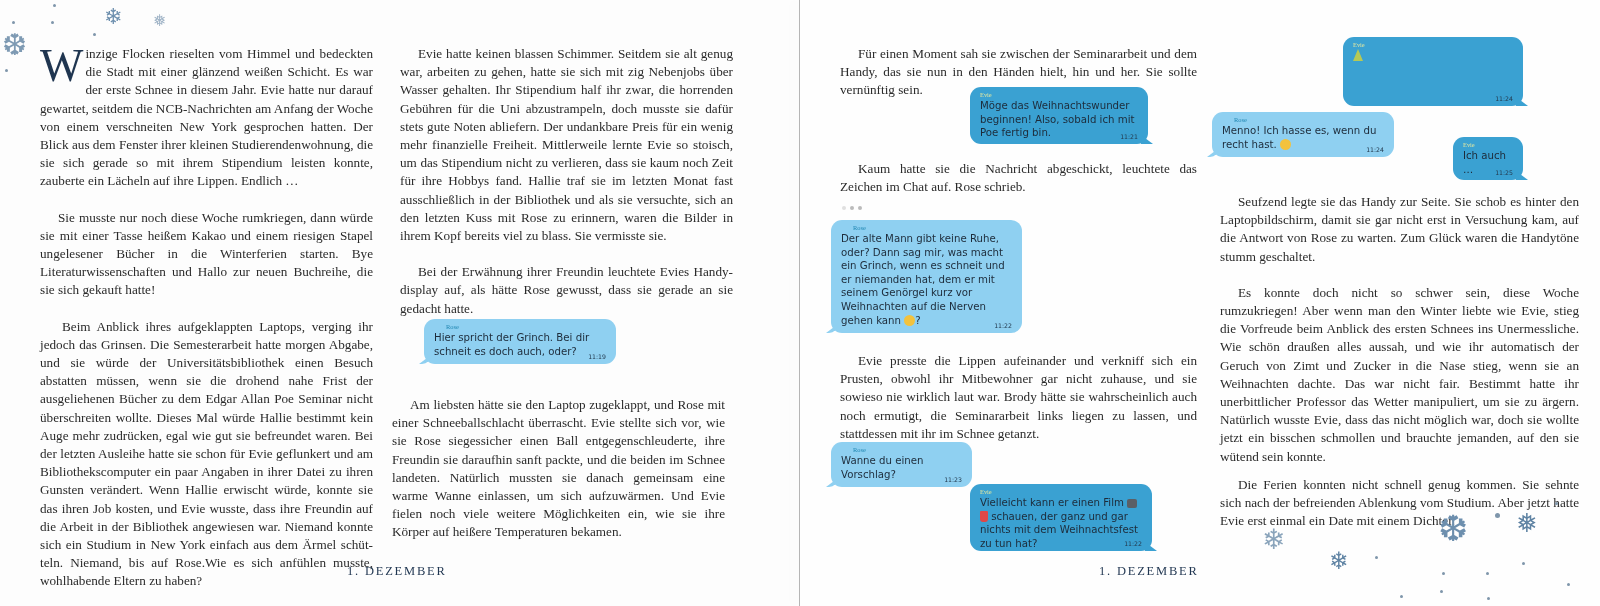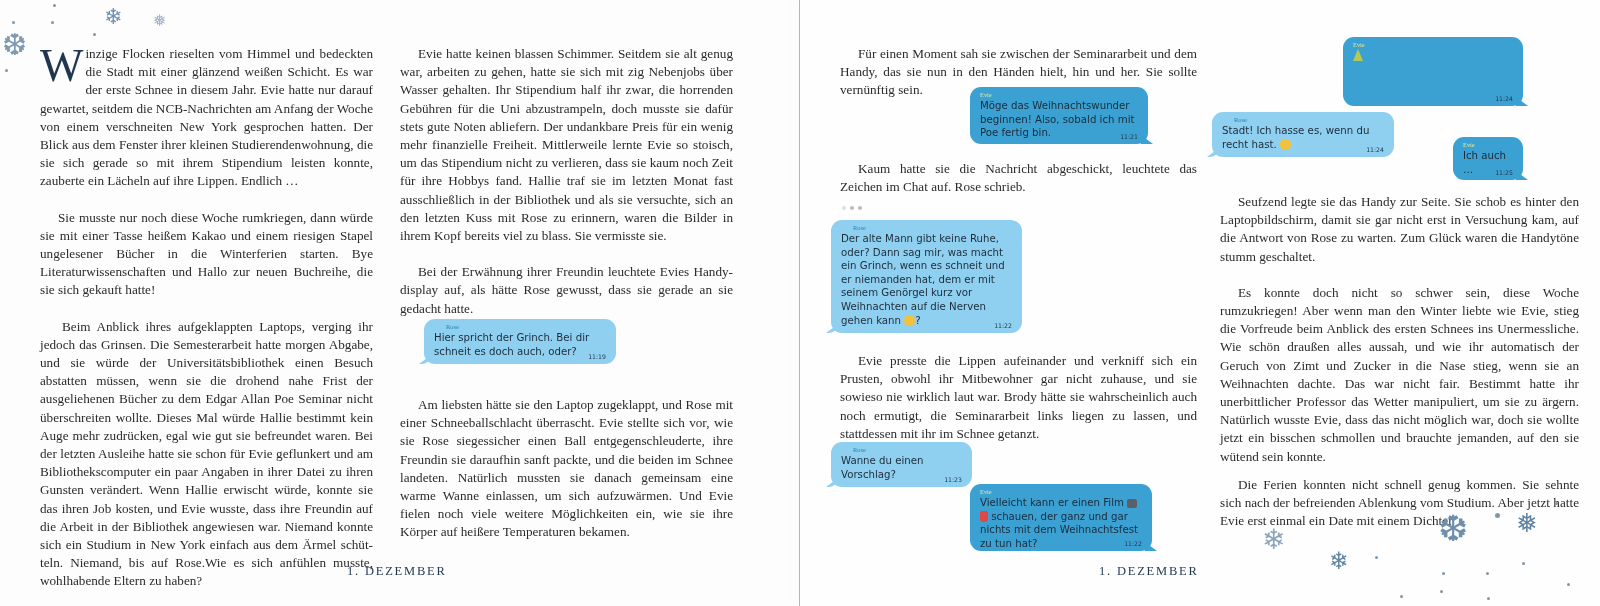--- a/index.html
+++ b/index.html
@@ -85,21 +85,21 @@
       <p>Evie hatte keinen blassen Schimmer. Seitdem sie alt genug war, arbeiten zu gehen, hatte sie sich mit zig Nebenjobs über Wasser gehalten. Ihr Stipendium half ihr zwar, die horrenden Gebühren für die Uni abzustrampeln, doch musste sie dafür stets gute Noten abliefern. Der undankbare Preis für ein wenig mehr finanzielle Freiheit. Mittlerweile lernte Evie so stoisch, um das Stipendium nicht zu verlieren, dass sie kaum noch Zeit für ihre Hobbys fand. Hallie traf sie im letzten Monat fast ausschließlich in der Bibliothek und als sie versuchte, sich an den letzten Kuss mit Rose zu erinnern, waren die Bilder in ihrem Kopf bereits viel zu blass. Sie vermisste sie.</p>
       <p style="margin-top:18px;">Bei der Erwähnung ihrer Freundin leuchtete Evies Handy­display auf, als hätte Rose gewusst, dass sie gerade an sie gedacht hatte.</p>
     </div>
 
     <div class="bubble rose" style="left:424px;top:319px;width:172px;height:36px;">
       <span class="sender">Rose</span>
       <span class="msg">Hier spricht der Grinch. Bei dir schneit es doch auch, oder?</span>
       <span class="time">11:19</span>
     </div>
 
-    <div class="col" style="left:400px;top:396px;width:333px;">
+    <div class="col" style="left:392px;top:396px;width:333px;">
       <p>Am liebsten hätte sie den Laptop zugeklappt, und Rose mit einer Schneeballschlacht überrascht. Evie stellte sich vor, wie sie Rose siegessicher einen Ball entgegenschleuderte, ihre Freundin sie daraufhin sanft packte, und die beiden im Schnee landeten. Natürlich mussten sie danach gemeinsam eine warme Wanne einlassen, um sich aufzuwärmen. Und Evie fielen noch viele weitere Möglichkeiten ein, wie sie ihre Körper auf heißere Tem­peraturen bekamen.</p>
     </div>
 
     <div class="folio" style="left:347px;">1. DEZEMBER</div>
   </div>
 
   <div class="gutter"></div>
 
   <div class="page right">
 
@@ -146,21 +146,21 @@
     </div>
 
     <div class="bubble evie" style="left:543px;top:37px;width:160px;height:60px;">
       <span class="sender">Evie</span>
       <span class="msg"><span class="emoji tree"></span></span>
       <span class="time">11:24</span>
     </div>
 
     <div class="bubble rose" style="left:412px;top:112px;width:162px;height:36px;">
       <span class="sender">Rose</span>
-      <span class="msg"><span>Stadt! Ich hasse es, wenn du recht hast. </span><span class="emoji face"></span></span>
+      <span class="msg"><span>Menno! Ich hasse es, wenn du recht hast. </span><span class="emoji face"></span></span>
       <span class="time">11:24</span>
     </div>
 
     <div class="bubble evie" style="left:653px;top:137px;width:50px;height:34px;">
       <span class="sender">Evie</span>
       <span class="msg">Ich auch …</span>
       <span class="time">11:25</span>
     </div>
 
     <div class="col" style="left:420px;top:193px;width:359px;">

